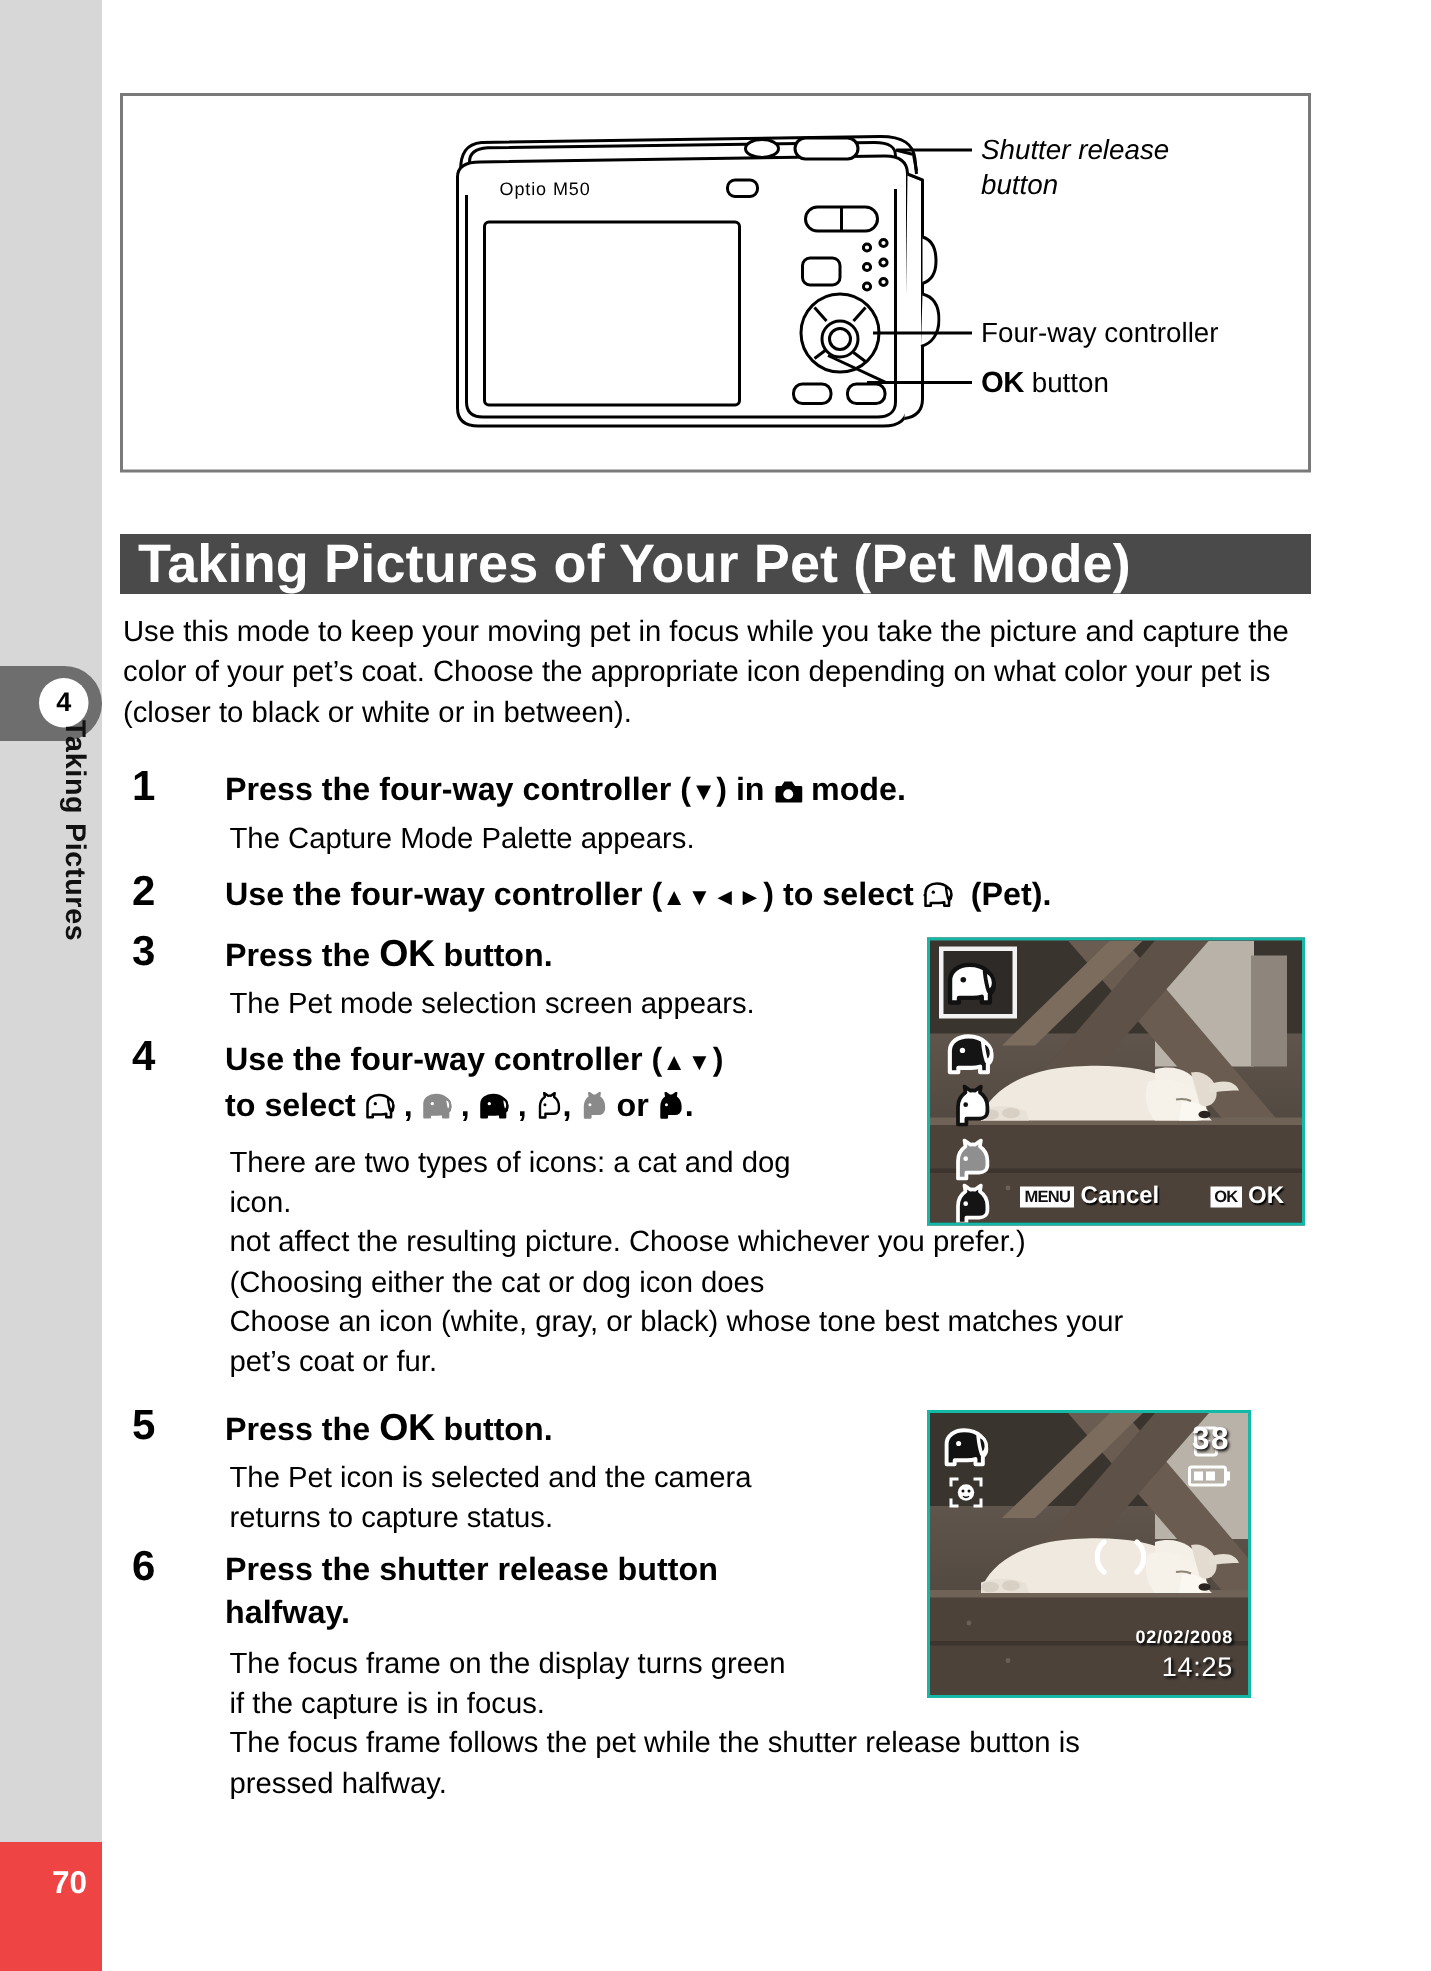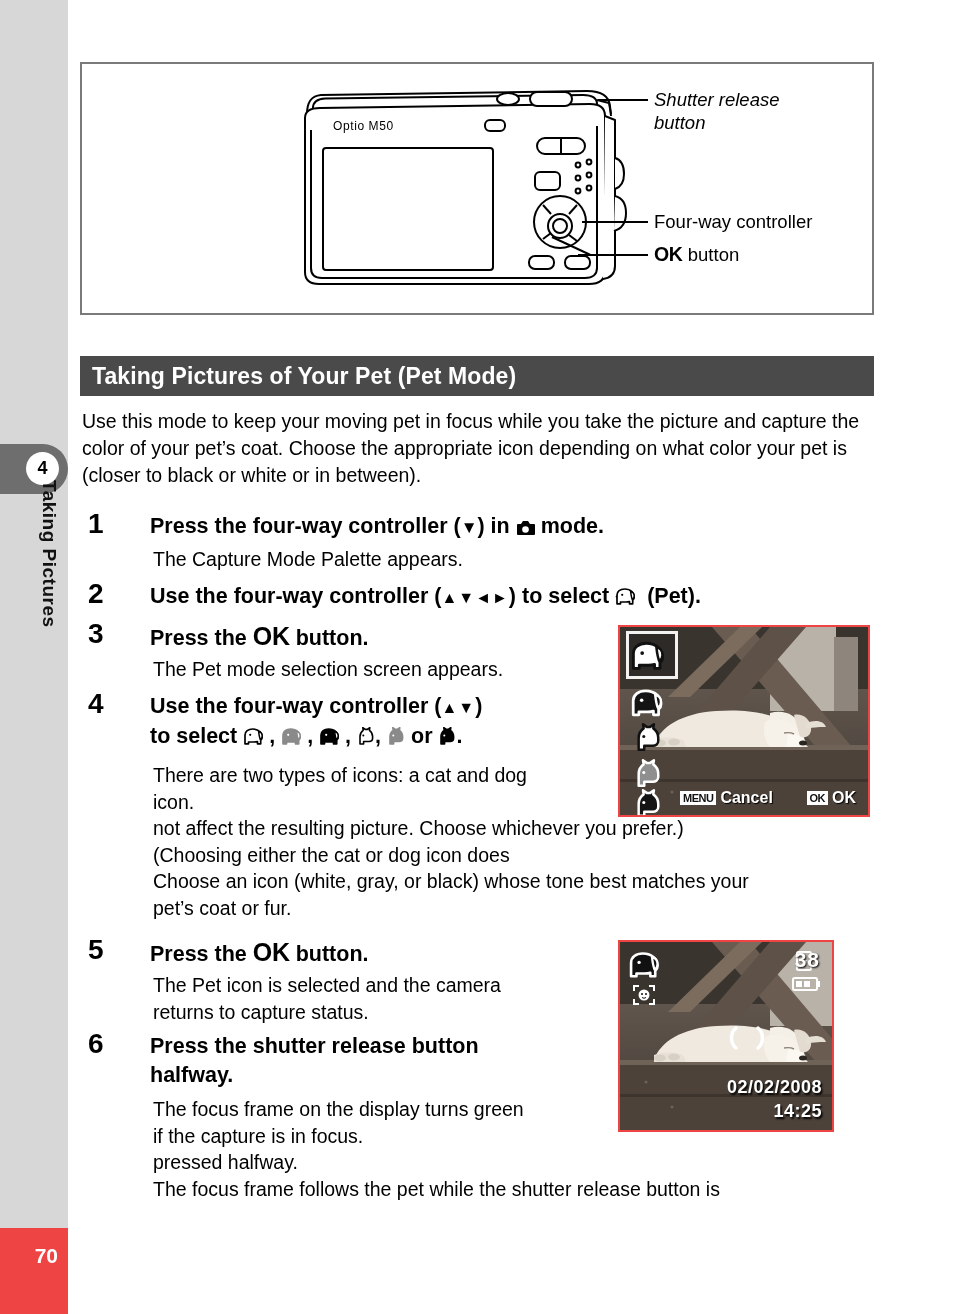--- a/index.html
+++ b/index.html
@@ -84,21 +84,21 @@
 
   
   #camera-svg { position: absolute; left: 215px; top: 22px; }
 
   
   #section-title {
     position: absolute; left: 80px; top: 356px;
     width: 794px; height: 40px;
     background: #4a4a4a;
     color: #ffffff;
-    font-size: 23px;
+    font-size: 36px;
     font-weight: bold;
     display: flex; align-items: center;
     padding-left: 12px;
     box-sizing: border-box;
     letter-spacing: 0.1px;
   }
 
   
   #intro {
     position: absolute; left: 82px; top: 408px;
@@ -132,21 +132,21 @@
     line-height: 26.5px;
     font-weight: normal;
   }
 
   
   .glyph { display: inline-block; vertical-align: -3px; }
 
   
   .screenshot {
     position: absolute;
-    border: 2px solid #ef4444;
+    border: 2px solid #14b8a6;
     box-sizing: border-box;
     background: #3b3b3b;
     overflow: hidden;
   }
   #screen-select { left: 618px; top: 625px; width: 252px; height: 192px; }
   #screen-capture { left: 618px; top: 940px; width: 216px; height: 192px; }
 </style>
 </head>
 <body>
 
@@ -344,22 +344,22 @@
 
 <div class="step" style="left:88px; top:1028px; width:790px;">
   <div class="step-num">6</div>
   <div class="step-head wrap" style="width:470px;">
     <span>Press the shutter release button</span><br>
     <span>halfway.</span>
   </div>
   <div class="step-body" style="top:68px; width:800px;">
     <div>The focus frame on the display turns green</div>
     <div>if the capture is in focus.</div>
+    <div>The focus frame follows the pet while the shutter release button is</div>
     <div>pressed halfway.</div>
-    <div>The focus frame follows the pet while the shutter release button is</div>
   </div>
 </div>
 
 <div class="screenshot" id="screen-select">
   <svg width="248" height="188" viewBox="0 0 248 188">
     <defs>
       <linearGradient id="wallg" x1="0" y1="0" x2="0" y2="1">
         <stop offset="0%" stop-color="#6d6258"></stop>
         <stop offset="100%" stop-color="#433b35"></stop>
       </linearGradient>
@@ -558,17 +558,17 @@
   
   <div style="position:absolute; right:10px; top:34px;">
     <svg width="30" height="16" viewBox="0 0 30 16">
       <rect x="1" y="2" width="24" height="12" rx="1.5" fill="none" stroke="#fff" stroke-width="2"></rect>
       <rect x="25" y="5" width="3" height="6" fill="#fff"></rect>
       <rect x="4" y="5" width="6" height="6" fill="#fff"></rect>
       <rect x="12" y="5" width="6" height="6" fill="#fff"></rect>
     </svg>
   </div>
   
-  <div style="position:absolute; right:10px; bottom:32px; color:#fff; font-size:18px; font-weight:bold;
+  <div style="position:absolute; right:10px; bottom:32px; color:#fff; font-size:12px; font-weight:bold;
               text-shadow:1.5px 1.5px 2px #000; letter-spacing:0.5px;">02/02/2008</div>
-  <div style="position:absolute; right:10px; bottom:8px; color:#fff; font-size:18px; font-weight:bold;
+  <div style="position:absolute; right:10px; bottom:8px; color:#fff; font-size:18px; font-weight:normal;
               text-shadow:1.5px 1.5px 2px #000; letter-spacing:0.5px;">14:25</div>
 </div>
 
 </body></html>

